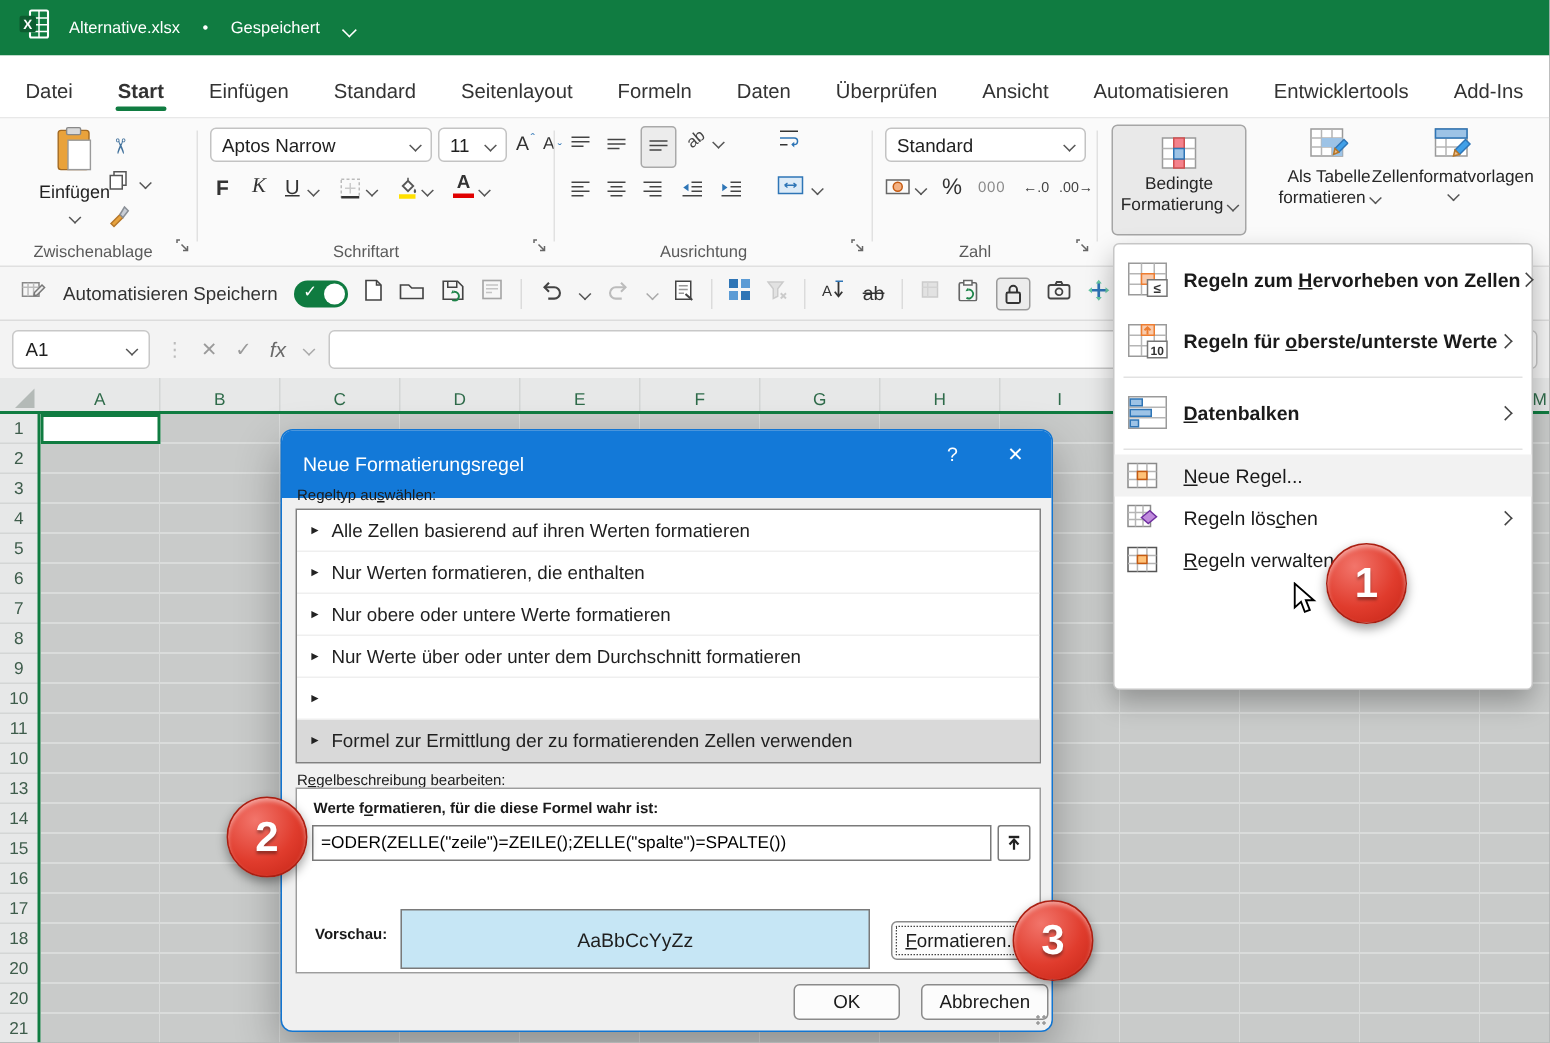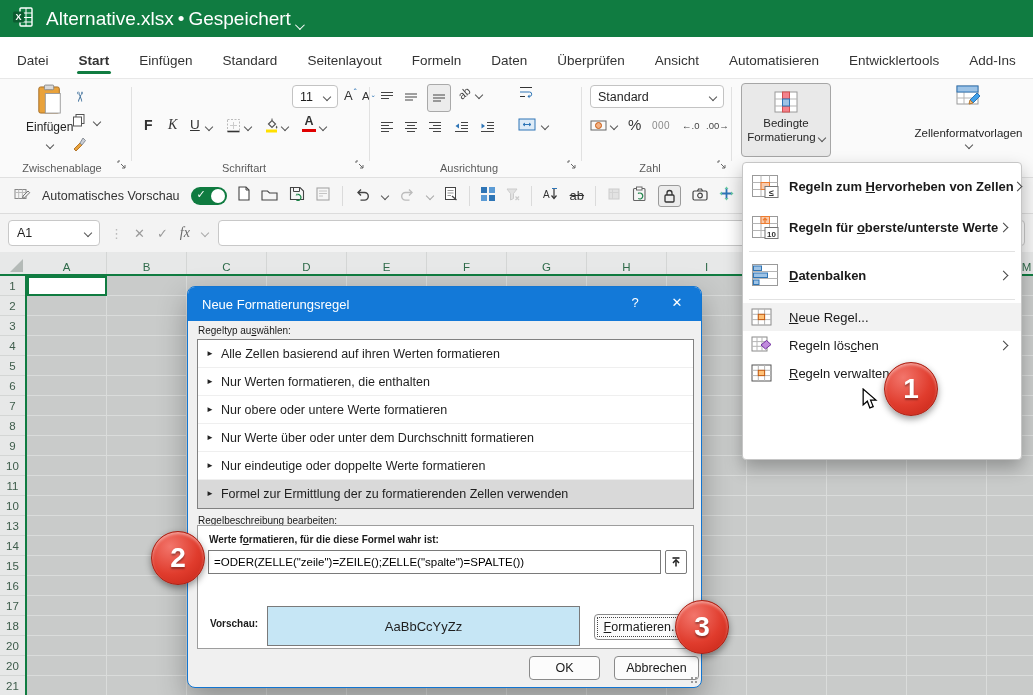--- a/index.html
+++ b/index.html
@@ -4,21 +4,21 @@
 <style>
 *{margin:0;padding:0;box-sizing:border-box}
 body{background:#777}
 .screen{position:relative;width:1033px;height:695px;overflow:hidden;background:#F3F3F3;
   font-family:"Liberation Sans","DejaVu Sans",sans-serif;color:#1f1f1f;margin:0 auto}
 .abs{position:absolute}
 u{text-decoration:underline}
 
 .titlebar{left:0;top:0;width:1033px;height:37px;background:var(--green,#107C41);display:flex;align-items:center;color:#fff}
 .titlebar .xl{margin:0 12px 0 12px}
-.titlebar .t{font-size:19px;display:flex;gap:4px;align-items:flex-end}
+.titlebar .t{font-size:11px;display:flex;gap:15px;align-items:flex-end}
 .wchv{display:inline-block;width:7px;height:7px;border-right:1.4px solid #fff;border-bottom:1.4px solid #fff;transform:rotate(45deg) translateY(-2px)}
 
 .tabrow{left:0;top:37px;width:1033px;height:42px;background:#fff;display:flex;align-items:flex-end;padding:0 2px;border-bottom:1px solid #E8E8E8}
 .rtab{padding:8px 15px 10px;font-size:13.5px;color:#333;position:relative;white-space:nowrap;cursor:default}
 .rtab.active{font-weight:700}
 .rtab.active::after{content:"";position:absolute;left:13px;right:13px;bottom:4px;height:3px;border-radius:2px;background:var(--green,#107C41)}
 
 .ribbon{left:0;top:79px;width:1033px;height:99px;background:#FAFAFA;border-bottom:1px solid #E0E0E0}
 .grp{position:absolute;top:0;height:99px}
 .gsep{position:absolute;top:8px;width:1px;height:74px;background:#E1E1E1}
@@ -39,21 +39,21 @@
 .vsep{width:1px;height:20px;background:#DBDBDB}
 .tgl{width:36px;height:18px;border-radius:9px;background:#0F7B40;position:relative;flex:none}
 .tgl .chk{position:absolute;left:6px;top:1px;color:#fff;font-size:11px}
 .tgl .knob{position:absolute;right:2px;top:2px;width:14px;height:14px;border-radius:50%;background:#fff}
 .qbox{border:1px solid #9B9B9B;background:#ECECEC;border-radius:3px;padding:3px 4px;display:flex;align-items:center}
 .dis{opacity:.45}
 
 .fbar{left:0;top:214px;width:1033px;height:38px;background:#F3F3F3;display:flex;align-items:center}
 .namebox{margin-left:8px;width:92px;height:26px;background:#fff;border:1px solid #C8C8C8;border-radius:4px;display:flex;align-items:center;padding:0 8px;font-size:12.5px}
 .fxgrp{display:flex;align-items:center;gap:12px;margin:0 10px;color:#9a9a9a;font-size:13px}
-.fxi{font-family:Liberation Serif, serif;font-style:italic;color:#6a6a6a;font-size:14px}
+.fxi{font-family:Liberation Sans, sans-serif;font-style:italic;color:#6a6a6a;font-size:14px}
 .finput{flex:1;height:26px;margin-right:8px;background:#fff;border:1px solid #C8C8C8;border-radius:4px}
 
 .colheads{left:0;top:252px;width:1033px;height:24px;background:#E7E8E8}
 .colhead{position:absolute;top:0;height:24px;display:flex;align-items:flex-end;justify-content:center;font-size:11.5px;color:#2F6B4A;padding-bottom:3px;border-right:1px solid #D4D6D5}
 .greenH{left:0;top:274px;width:1033px;height:2px;background:var(--green,#107C41)}
 .rowheads{left:0;top:276px;width:25px;height:419px;background:#E7E8E8}
 .rowhead{position:absolute;left:0;width:25px;height:20px;display:flex;align-items:center;justify-content:center;font-size:11.5px;color:#3E5C4B;border-bottom:1px solid #D4D6D5}
 .greenV{left:25px;top:276px;width:2px;height:419px;background:var(--green,#107C41)}
 .grid{left:27px;top:276px;width:1006px;height:419px;
  background:repeating-linear-gradient(to right,transparent 0 79px,#DADCDB 79px 80px),
@@ -67,21 +67,21 @@
 .mi.large{height:41px;font-weight:700}
 .mi.small{height:28px}
 .mi.hov{background:#F2F2F2}
 .mico{width:38px;flex:none;display:flex;align-items:center}
 .mlbl{flex:1;font-size:13px;color:#1A1A1A;white-space:nowrap}
 .msub{width:7px;height:7px;border-right:1.5px solid #444;border-bottom:1.5px solid #444;transform:rotate(-45deg);margin-right:8px;flex:none}
 .msep{height:1px;background:#E2E2E2;margin:3px 6px}
 
 .dialog{left:187px;top:286px;width:515px;height:402px;background:#F0F0F0;border:1px solid #1275D1;border-radius:8px;
  box-shadow:0 12px 30px rgba(0,0,0,.30);z-index:5}
-.dtitle{position:absolute;left:0;top:0;right:0;height:34px;background:var(--dlgblue,#1379D8);border-radius:7px 7px 0 0;
+.dtitle{position:absolute;left:0;top:0;right:0;height:45px;background:var(--dlgblue,#1379D8);border-radius:7px 7px 0 0;
  display:flex;align-items:center;color:#fff;font-size:13px;padding-left:14px}
 .dbtn{position:absolute;top:0;width:40px;height:31px;display:flex;align-items:center;justify-content:center;color:#fff;font-size:13px}
 .dlab{position:absolute;font-size:10px;color:#1a1a1a}
 .rlist{position:absolute;left:9px;top:52px;width:497px;height:170px;background:#fff;border:1px solid #818181;overflow:hidden}
 .ritem{height:28px;display:flex;align-items:center;gap:7px;padding-left:8px;font-size:12.5px;border-bottom:1px solid #EFEFEF}
 .ritem .blt{font-size:8px;color:#222}
 .ritem.sel{background:#D9D9D9;border-bottom-color:#D9D9D9}
 .gbox{position:absolute;left:9px;top:238px;width:497px;height:124px;background:#fff;border:1px solid #9D9D9D}
 .fml{position:absolute;left:10px;top:24px;width:453px;height:24px;border:1px solid #7A7A7A;background:#fff;font-size:11.5px;
  font-family:"Liberation Sans",sans-serif;padding:0 5px;border-radius:0}
@@ -163,20 +163,24 @@
             <path d="M8 6 L11 1 L13.5 3.5 L10 8 Z" fill="#C9CED6" stroke="#8A8F96"></path>
           </svg></span>
       <div class="glabel">Zwischenablage</div>
       <span class="glaunch"><svg width="9" height="9">
             <path d="M1 3 V1 H3 M4 4 L8 8 M8 5 V8 H5" stroke="#666" fill="none"></path>
           </svg></span>
     </div>
     <div class="gsep" style="left:131px"></div>
 
     <div class="grp" style="left:134px;width:234px">
+      <div class="combo" style="left:6px;top:6px;width:148px">
+        <span class="cx">Aptos Narrow</span>
+          <span class="chv"></span>
+      </div>
       <div class="combo" style="left:158px;top:6px;width:46px">
         <span class="cx">11</span>
           <span class="chv"></span>
       </div>
       <div class="rbtn" style="left:210px;top:9px">
           <span>A</span>
           <span style="color:#2E75B6;font-size:9px;margin-left:-2px;margin-top:-8px">ˆ</span>
         </div>
       <div class="rbtn" style="left:228px;top:9px;font-size:11.5px">
           <span>A</span>
@@ -283,41 +287,53 @@
         <svg width="24" height="22" viewBox="0 0 24 22">
             <rect x="1" y="1" width="22" height="20" fill="#fff" stroke="#9a9a9a"></rect>
             <path d="M1 8 H23 M1 15 H23 M8.5 1 V21 M15.5 1 V21" stroke="#b5b5b5"></path>
             <rect x="8.5" y="1" width="7" height="7" fill="#F4828C" stroke="#D05050"></rect>
             <rect x="8.5" y="15" width="7" height="6" fill="#F4828C" stroke="#D05050"></rect>
             <rect x="8.5" y="8" width="7" height="7" fill="#9DC3E6" stroke="#2E75B6"></rect>
           </svg>
         <div style="margin-top:3px">Bedingte</div>
         <div><span>Formatierung</span> <span class="chv"></span></div>
       </div>
+      <div class="bigbtn" style="left:103px;top:6px;width:98px">
+        <svg width="26" height="22" viewBox="0 0 26 22">
+            <rect x="1" y="1" width="21" height="18" fill="#fff" stroke="#9a9a9a"></rect>
+            <path d="M1 7 H22 M1 13 H22 M8 1 V19 M15 1 V19" stroke="#b5b5b5"></path>
+            <rect x="8" y="7" width="14" height="6" fill="#9DC3E6"></rect>
+            <rect x="15" y="13" width="7" height="6" fill="#9DC3E6"></rect>
+            <path d="M17 14 L23 8 L25.5 10.5 L19.5 16.5 Z" fill="#41A0E8" stroke="#2E75B6"></path>
+            <path d="M17 14 L16 18 L19.5 16.5 Z" fill="#F2C18D" stroke="#B5762A"></path>
+          </svg>
+        <div style="margin-top:4px">Als Tabelle</div>
+        <div><span>formatieren</span> <span class="chv"></span></div>
+      </div>
       <div class="bigbtn" style="left:170px;top:6px;width:129px">
         <svg width="26" height="22" viewBox="0 0 26 22">
             <rect x="1" y="1" width="21" height="18" fill="#fff" stroke="#9a9a9a"></rect>
             <path d="M1 7 H22 M1 13 H22 M8 1 V19" stroke="#b5b5b5"></path>
             <rect x="1" y="1" width="21" height="6" fill="#9DC3E6" stroke="#2E75B6"></rect>
             <path d="M14 15 L21 8 L24 11 L17 18 Z" fill="#41A0E8" stroke="#2E75B6"></path>
             <path d="M14 15 L13 19 L17 18 Z" fill="#F2C18D" stroke="#B5762A"></path>
           </svg>
-        <div style="margin-top:19px">Zellenformatvorlagen</div>
+        <div style="margin-top:4px">Zellenformatvorlagen</div>
         <span class="chv" style="margin-top:2px"></span>
       </div>
     </div>
   </div>
 
   <div class="abs qat">
     <span><svg width="17" height="14">
           <rect x="1" y="2.5" width="11" height="9" fill="none" stroke="#888"></rect>
           <path d="M1 5.5 H12 M4.7 2.5 V11.5 M8.4 2.5 V11.5" stroke="#bbb"></path>
           <path d="M9 9 L14 4 L15.7 5.7 L10.7 10.7 L8.6 11.2 Z" fill="#eee" stroke="#777"></path>
         </svg></span>
-    <span class="txt">Automatisches Vorschau</span>
+    <span class="txt">Automatisieren Speichern</span>
     <span class="tgl">
       <span class="chk">✓</span>
       <span class="knob"></span>
     </span>
     <span><svg width="12" height="15">
           <path d="M1 1 H8 L11 4 V14 H1 Z" fill="#fff" stroke="#444" stroke-width="1.1"></path>
           <path d="M8 1 V4 H11" fill="none" stroke="#444"></path>
         </svg></span>
     <span><svg width="17" height="13">
           <path d="M1 3 H6.5 L8.5 5 H16 V12 H1 Z" fill="none" stroke="#444" stroke-width="1.1"></path>
@@ -552,21 +568,20 @@
         <div class="ritem">
           <span class="blt">►</span>
           <span>Nur obere oder untere Werte formatieren</span>
         </div>
         <div class="ritem">
           <span class="blt">►</span>
           <span>Nur Werte über oder unter dem Durchschnitt formatieren</span>
         </div>
         <div class="ritem">
           <span class="blt">►</span>
-          <span>Nur eindeutige oder doppelte Werte formatieren</span>
         </div>
         <div class="ritem sel">
           <span class="blt">►</span>
           <span>Formel zur Ermittlung der zu formatierenden Zellen verwenden</span>
         </div>
       </div>
 
     <div class="dlab" style="left:10px;top:228px">R<u>e</u>gelbeschreibung bearbeiten:</div>
     <div class="gbox">
       <div class="dlab" style="left:11px;top:8px;font-weight:700">Werte f<u>o</u>rmatieren, für die diese Formel wahr ist:</div>

